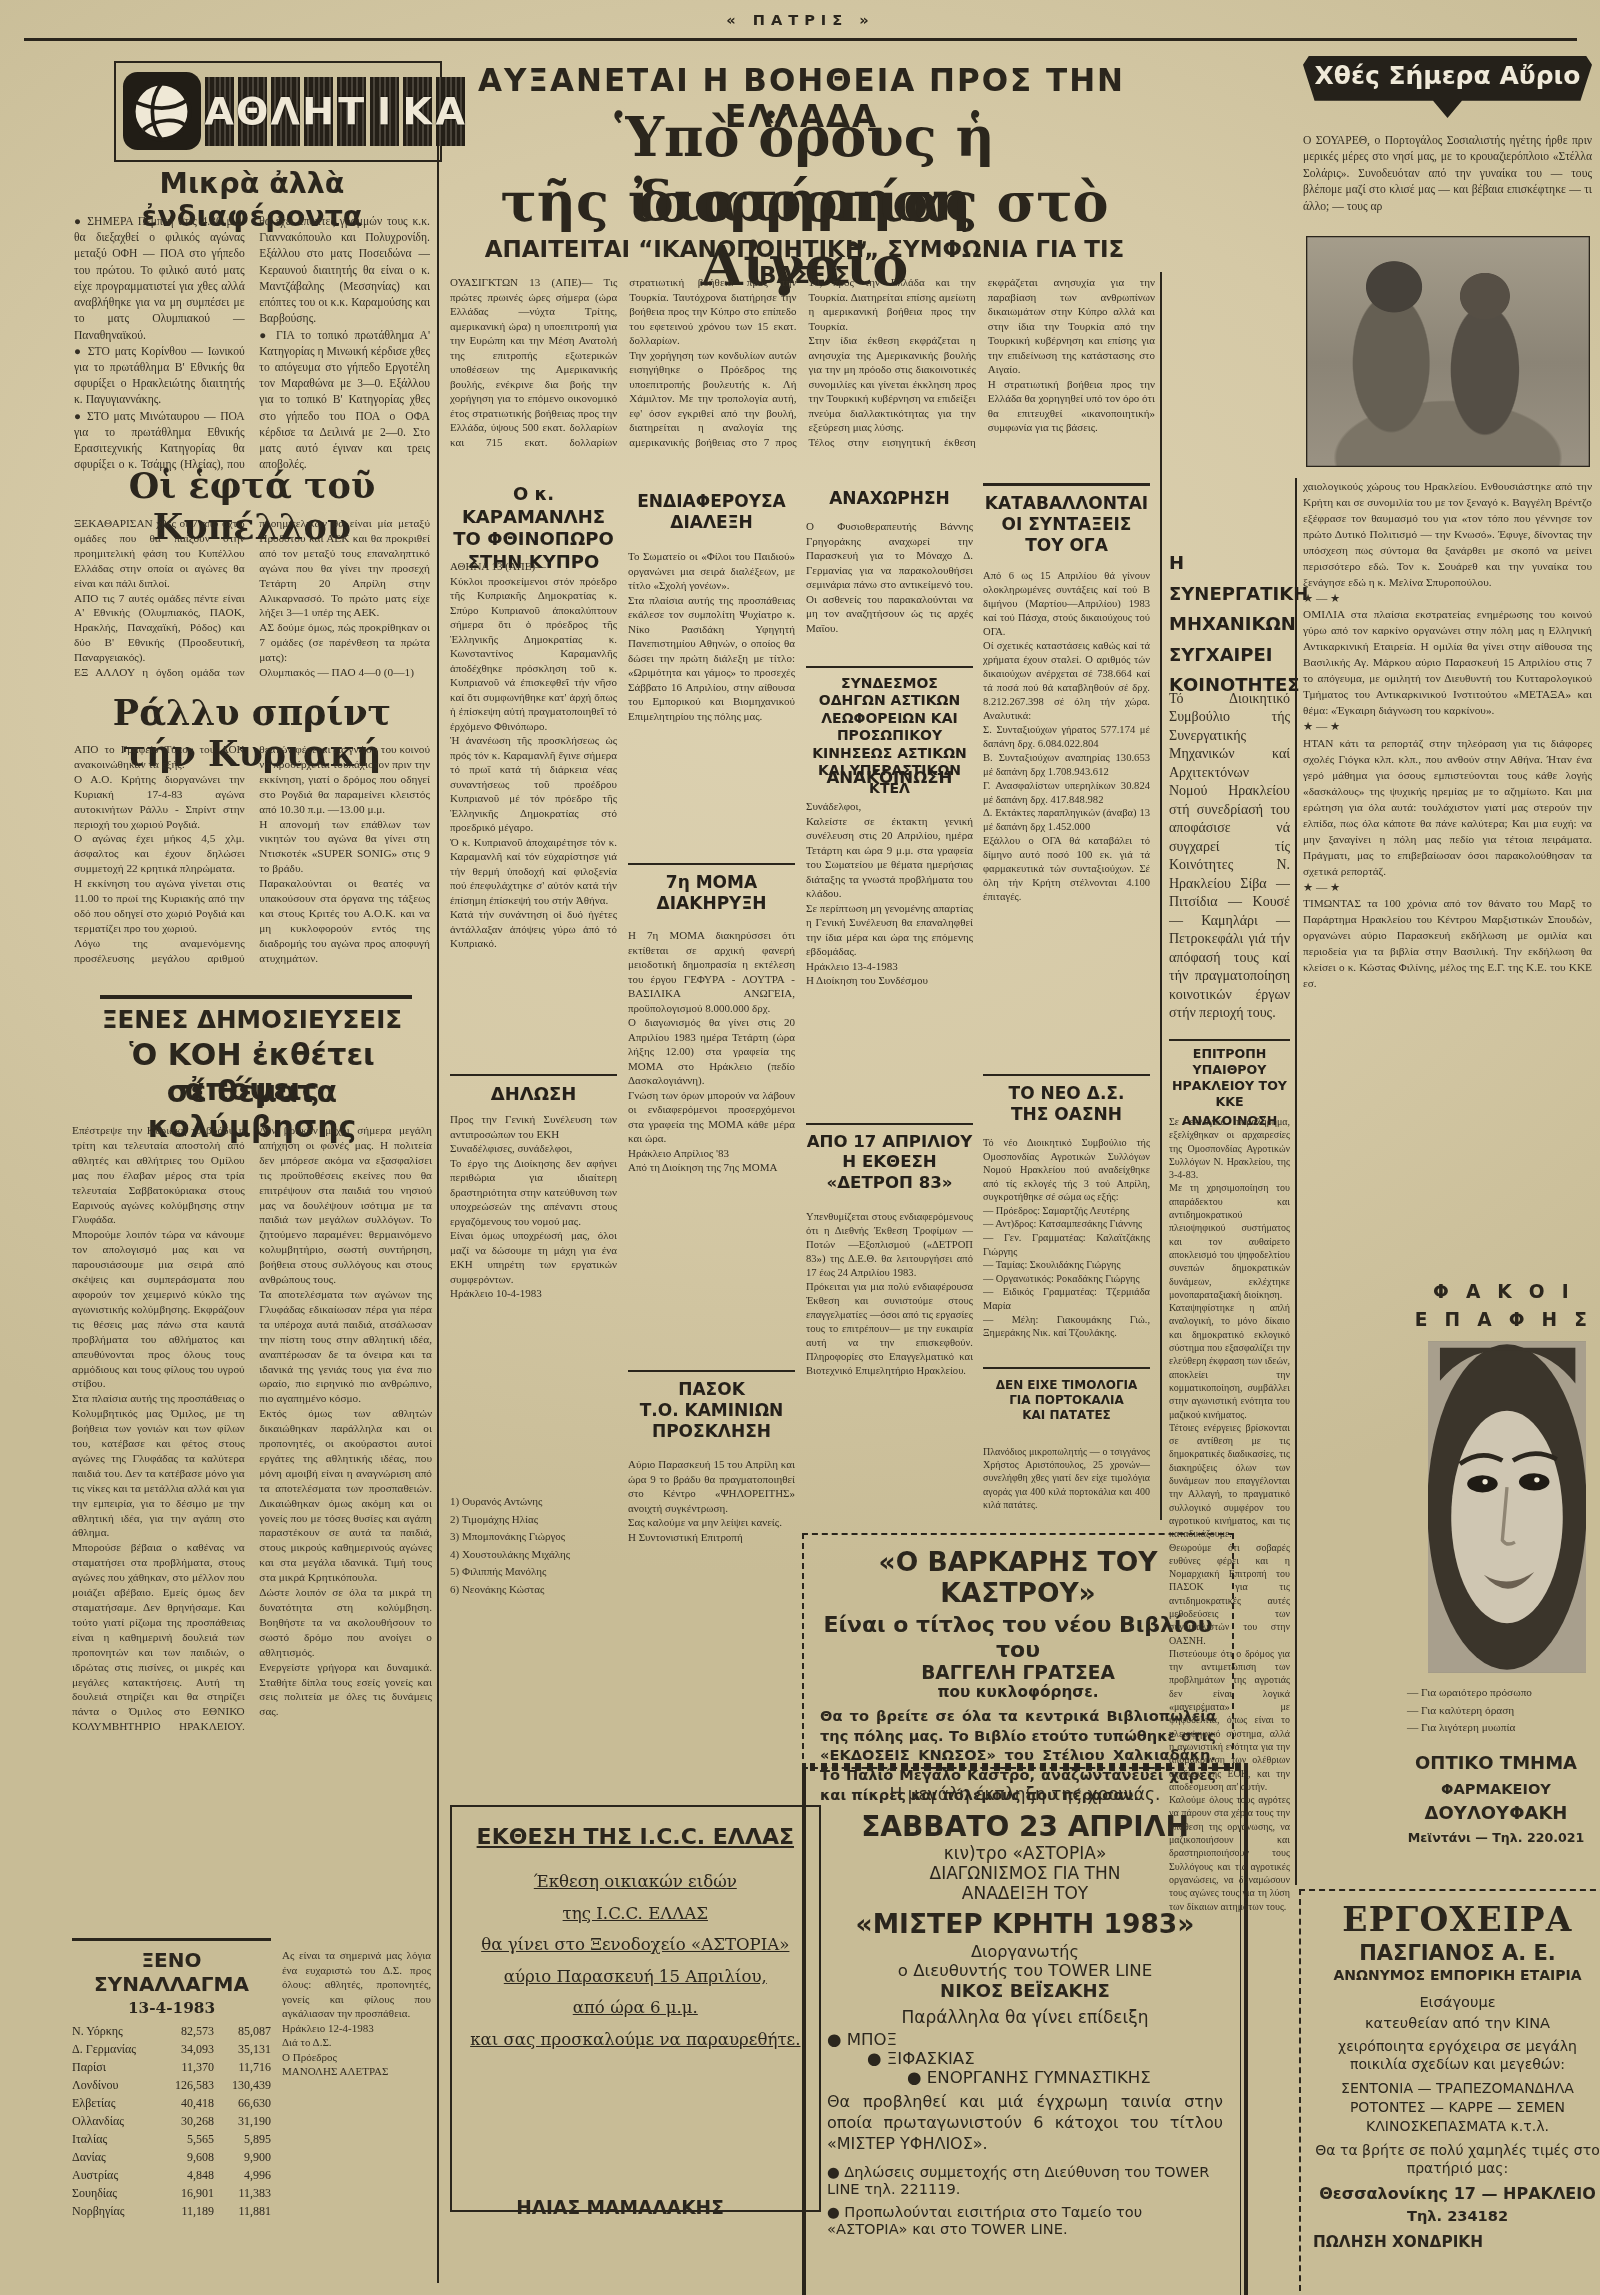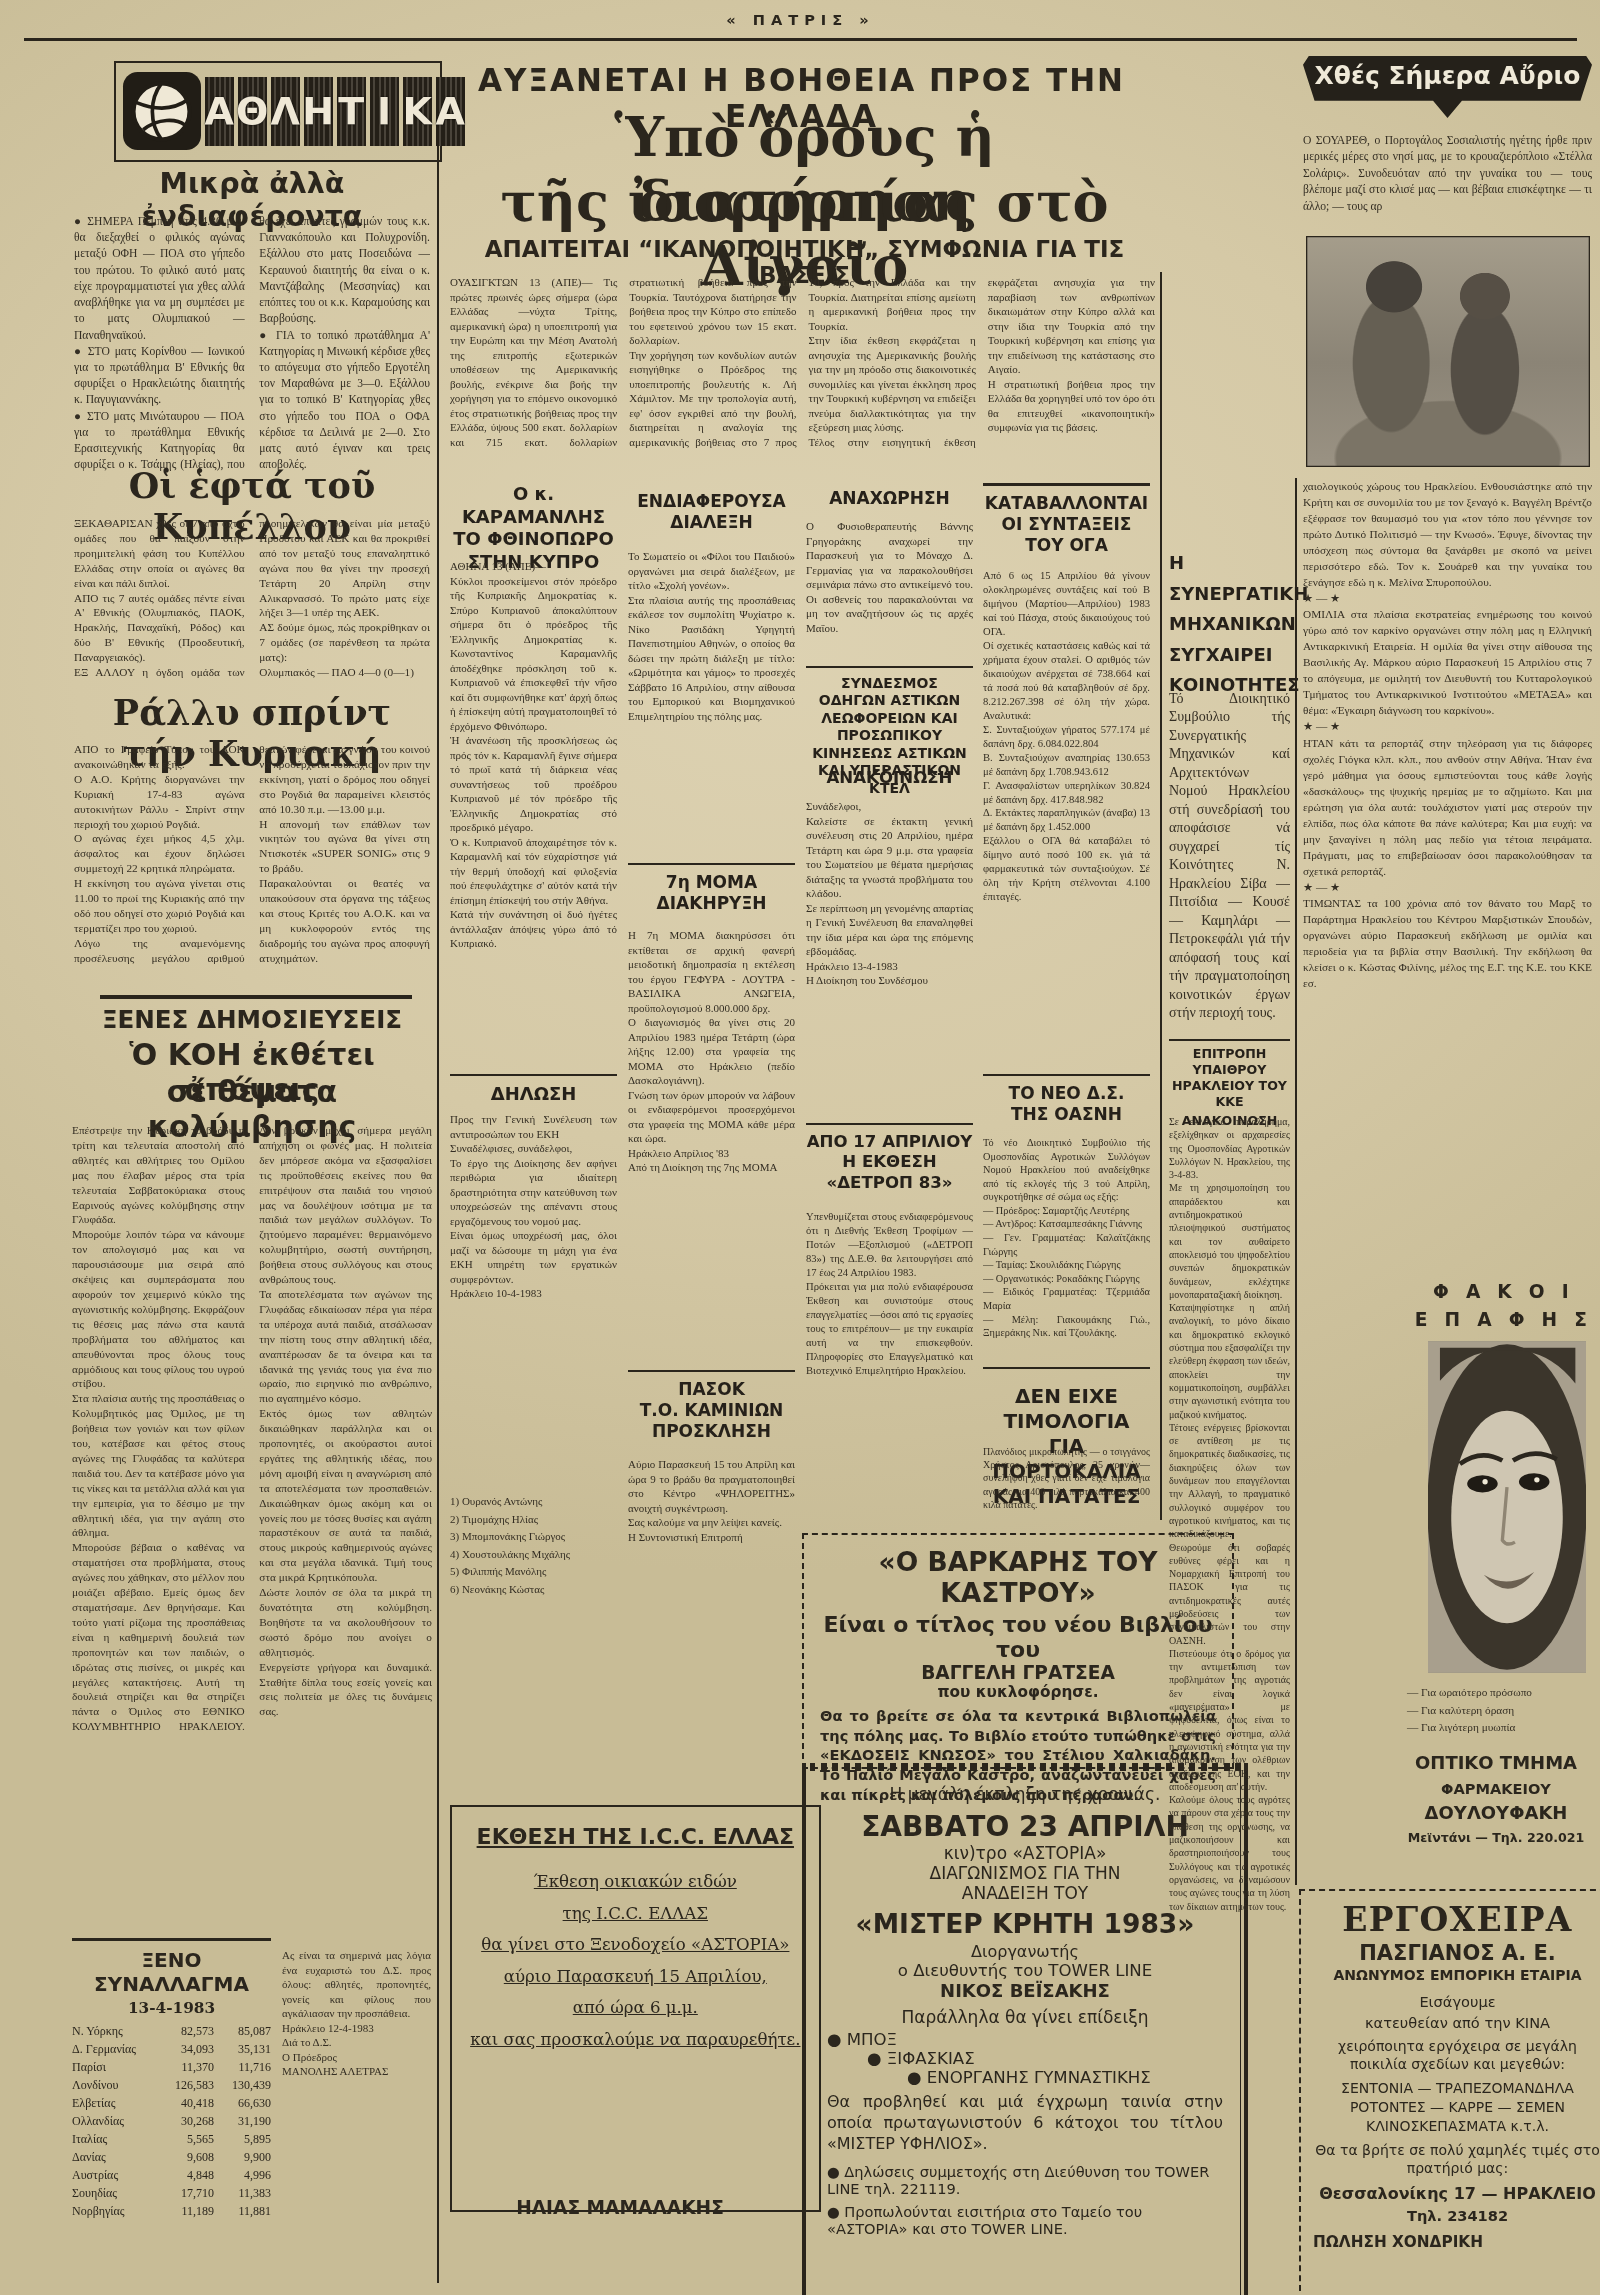--- a/index.html
+++ b/index.html
@@ -165,21 +165,21 @@
         <span class="v">9,608</span>
         <span class="v">9,900</span>
       </div>
     <div class="fxrow">
         <span class="n">Αυστρίας</span>
         <span class="v">4,848</span>
         <span class="v">4,996</span>
       </div>
     <div class="fxrow">
         <span class="n">Σουηδίας</span>
-        <span class="v">17,710</span>
+        <span class="v">16,901</span>
         <span class="v">11,383</span>
       </div>
     <div class="fxrow">
         <span class="n">Νορβηγίας</span>
         <span class="v">11,189</span>
         <span class="v">11,881</span>
       </div>
   </div>
 
   <div class="abs body-txt j pre ovh" style="left:282px;top:1948px;width:149px;height:319px;font-size:11px;">Ας είναι τα σημερινά μας λόγια ένα ευχαριστώ του Δ.Σ. προς όλους: αθλητές, προπονητές, γονείς και φίλους που αγκάλιασαν την προσπάθεια.
@@ -299,21 +299,21 @@
   </div>
   <div class="abs body-txt j pre ovh" style="left:983px;top:1136px;width:167px;height:292px;font-size:10.3px;">Τό νέο Διοικητικό Συμβούλιο τής Ομοσπονδίας Αγροτικών Συλλόγων Νομού Ηρακλείου πού αναδείχθηκε από τίς εκλογές τής 3 τού Απρίλη, συγκροτήθηκε σέ σώμα ως εξής:
 — Πρόεδρος: Σαμαρτζής Λευτέρης
 — Αντ)δρος: Κατσαμπεσάκης Γιάννης
 — Γεν. Γραμματέας: Καλαϊτζάκης Γιώργης
 — Ταμίας: Σκουλιδάκης Γιώργης
 — Οργανωτικός: Ροκαδάκης Γιώργης
 — Ειδικός Γραμματέας: Τζερμιάδα Μαρία
 — Μέλη: Γιακουμάκης Γιώ., Ξημεράκης Νικ. καί Τζουλάκης.</div>
 
-  <div class="abs sec-h" style="left:983px;top:1367px;width:167px;font-size:20px;border-top:2.7px solid #2a251c;padding-top:15px;">
+  <div class="abs sec-h" style="left:983px;top:1367px;width:167px;font-size:12px;border-top:2.7px solid #2a251c;padding-top:9px;">
     <div>ΔΕΝ ΕΙΧΕ ΤΙΜΟΛΟΓΙΑ</div>
     <div>ΓΙΑ ΠΟΡΤΟΚΑΛΙΑ</div>
     <div>ΚΑΙ ΠΑΤΑΤΕΣ</div>
   </div>
   <div class="abs body-txt j pre ovh" style="left:983px;top:1445px;width:167px;height:80px;font-size:10px;">Πλανόδιος μικροπωλητής — ο τσιγγάνος Χρήστος Αριστόπουλος, 25 χρονών— συνελήφθη χθες γιατί δεν είχε τιμολόγια αγοράς για 400 κιλά πορτοκάλια και 400 κιλά πατάτες.</div>
 
   <div class="abs zig" style="left:802px;top:1533px;width:396px;height:211px;padding:10.6px 16px;">
     <div class="sans b ctr" style="font-size:26.5px;">«Ο ΒΑΡΚΑΡΗΣ ΤΟΥ ΚΑΣΤΡΟΥ»</div>
     <div class="sans b ctr" style="font-size:22px;margin-top:4px;">Είναι ο τίτλος του νέου Βιβλίου του</div>
     <div class="sans b ctr" style="font-size:18.6px;">ΒΑΓΓΕΛΗ ΓΡΑΤΣΕΑ</div>

